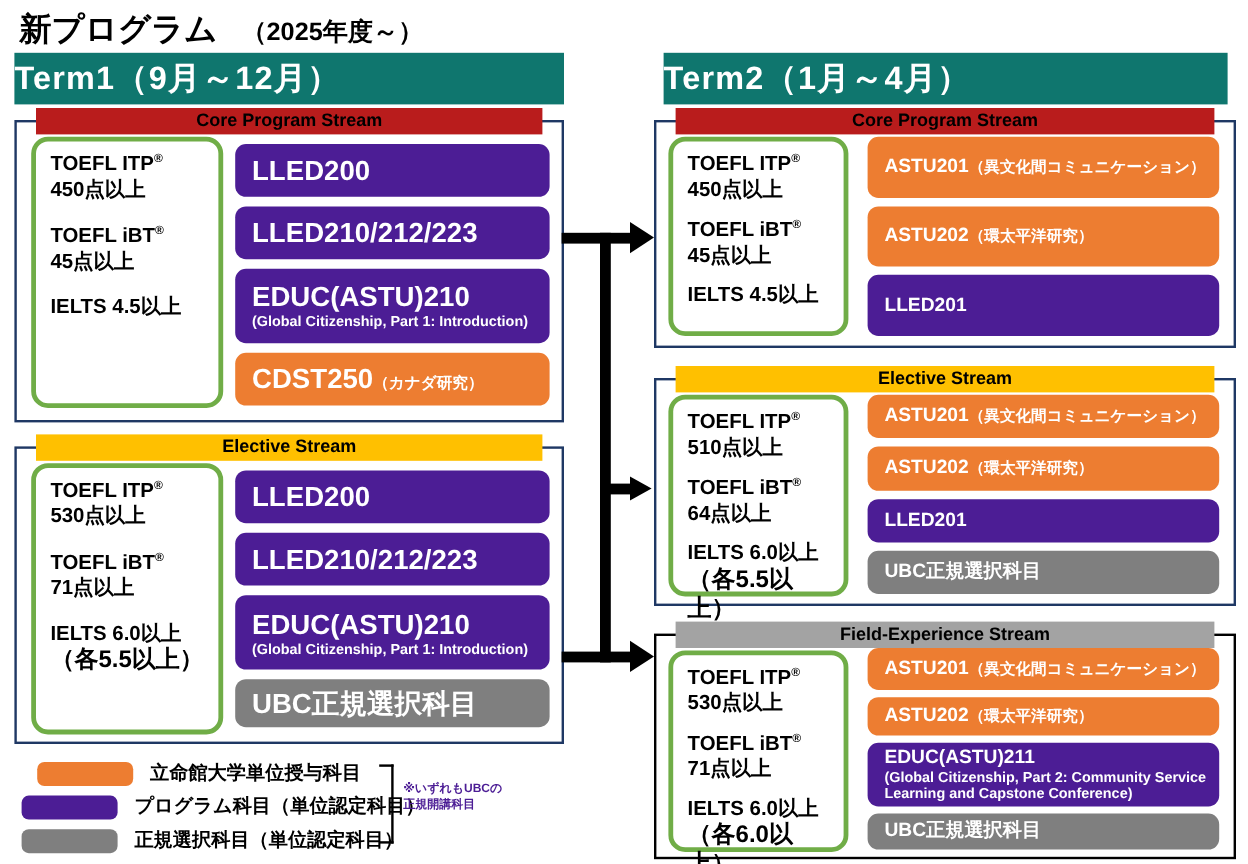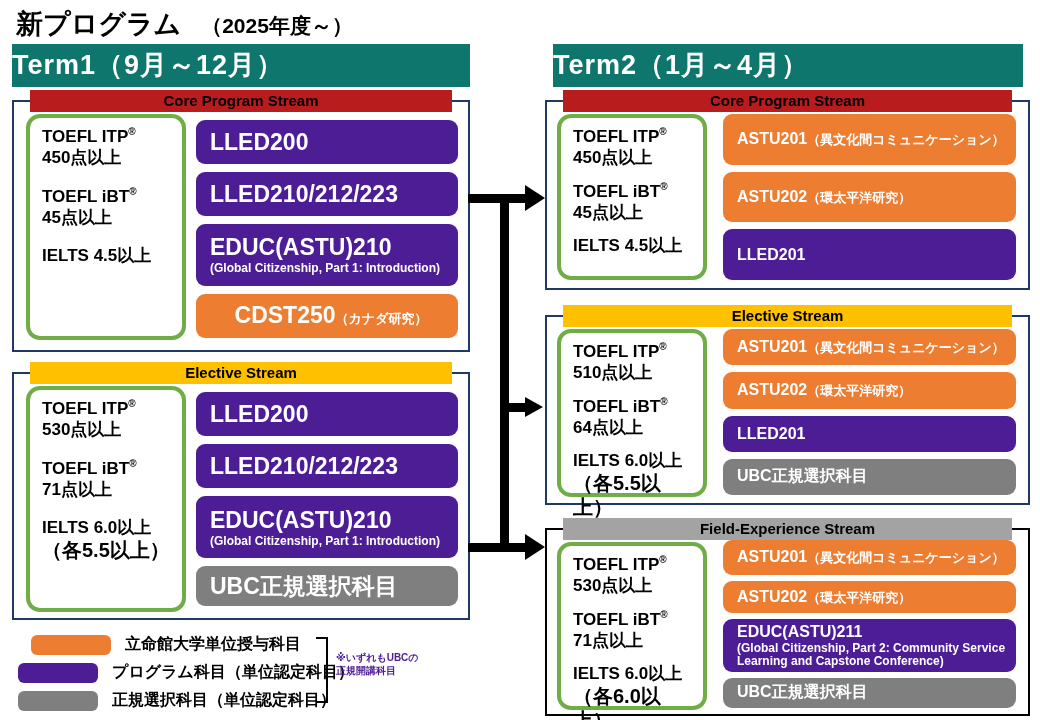--- a/index.html
+++ b/index.html
@@ -86,21 +86,21 @@
 
       </div>
       <div class="course c-blue" style="flex:1;">
         <div class="course-line"><span class="code">LLED210/212/223</span><span class="suffix"></span></div>
 
       </div>
       <div class="course c-blue" style="flex:1.4;">
         <div class="course-line"><span class="code">EDUC(ASTU)210</span><span class="suffix"></span></div>
         <div class="csub">(Global Citizenship, Part 1: Introduction)</div>
       </div>
-      <div class="course c-orange" style="flex:1;align-items:center;">
+      <div class="course c-orange" style="flex:1;">
         <div class="course-line"><span class="code">CDST250</span><span class="suffix">（カナダ研究）</span></div>
 
       </div>
     </div>
   </section>
 
   <section class="stream" style="left:12px;top:372px;width:458px;height:248px;">
     <div class="stream-label lbl-gold">Elective Stream</div>
     <div class="req-box" style="left:12px;top:12px;width:160px;height:226px;">
       <div class="req-item">

